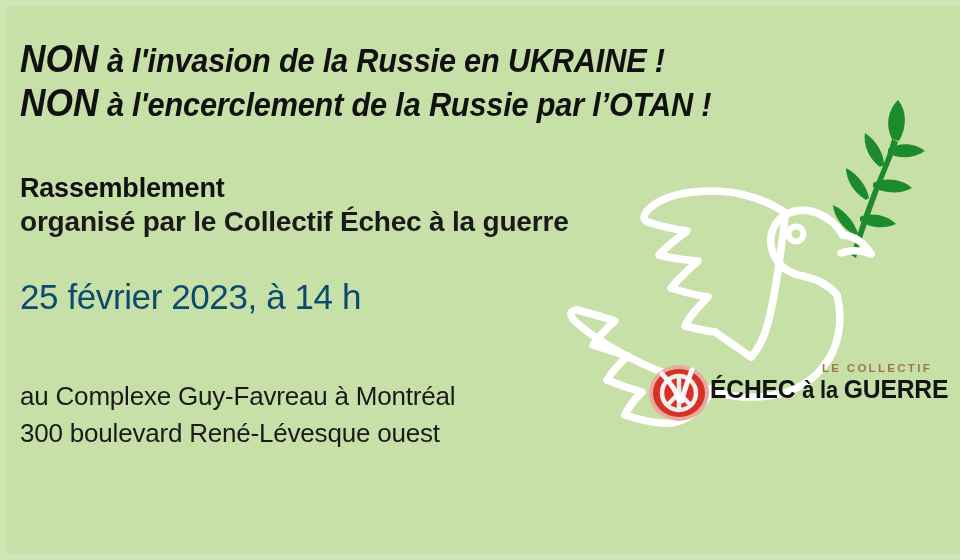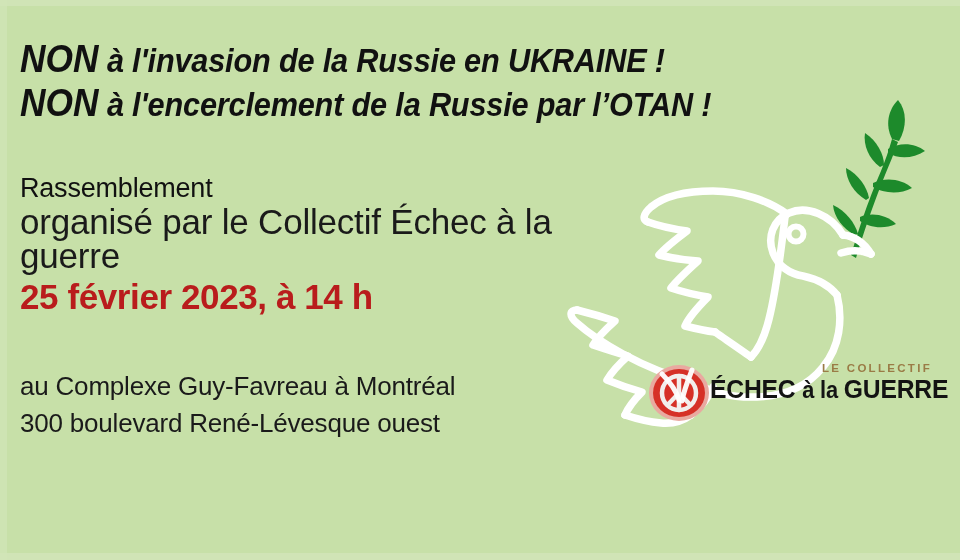--- a/index.html
+++ b/index.html
@@ -78,51 +78,51 @@
   }
 
   .event-block {
     position: absolute;
     left: 0;
     top: 172px;
     width: 640px;
   }
   .event-title {
     font-size: 27px;
-    font-weight: normal;
+    font-weight: bold;
     color: #111111;
     line-height: 33px;
     letter-spacing: -0.2px;
   }
   .event-sub {
+    font-size: 28px;
+    font-weight: bold;
+    color: #1a1a1a;
+    line-height: 34px;
+    letter-spacing: -0.2px;
+  }
+
+  .date-block {
+    position: absolute;
+    left: 0;
+    top: 277px;
+    width: 640px;
+  }
+  .date-line {
     font-size: 35px;
     font-weight: normal;
-    color: #1a1a1a;
-    line-height: 34px;
-    letter-spacing: -0.2px;
-  }
-
-  .date-block {
-    position: absolute;
-    left: 0;
-    top: 277px;
-    width: 640px;
-  }
-  .date-line {
-    font-size: 35px;
-    font-weight: bold;
-    color: #b91c1c;
+    color: #0c4a6e;
     line-height: 40px;
     letter-spacing: -0.4px;
   }
 
   .address-block {
     position: absolute;
     left: 0;
-    top: 368px;
+    top: 378px;
     width: 640px;
   }
   .address-line {
     font-size: 26px;
     font-weight: normal;
     color: #1a1a1a;
     line-height: 37px;
     letter-spacing: -0.2px;
     white-space: nowrap;
   }

